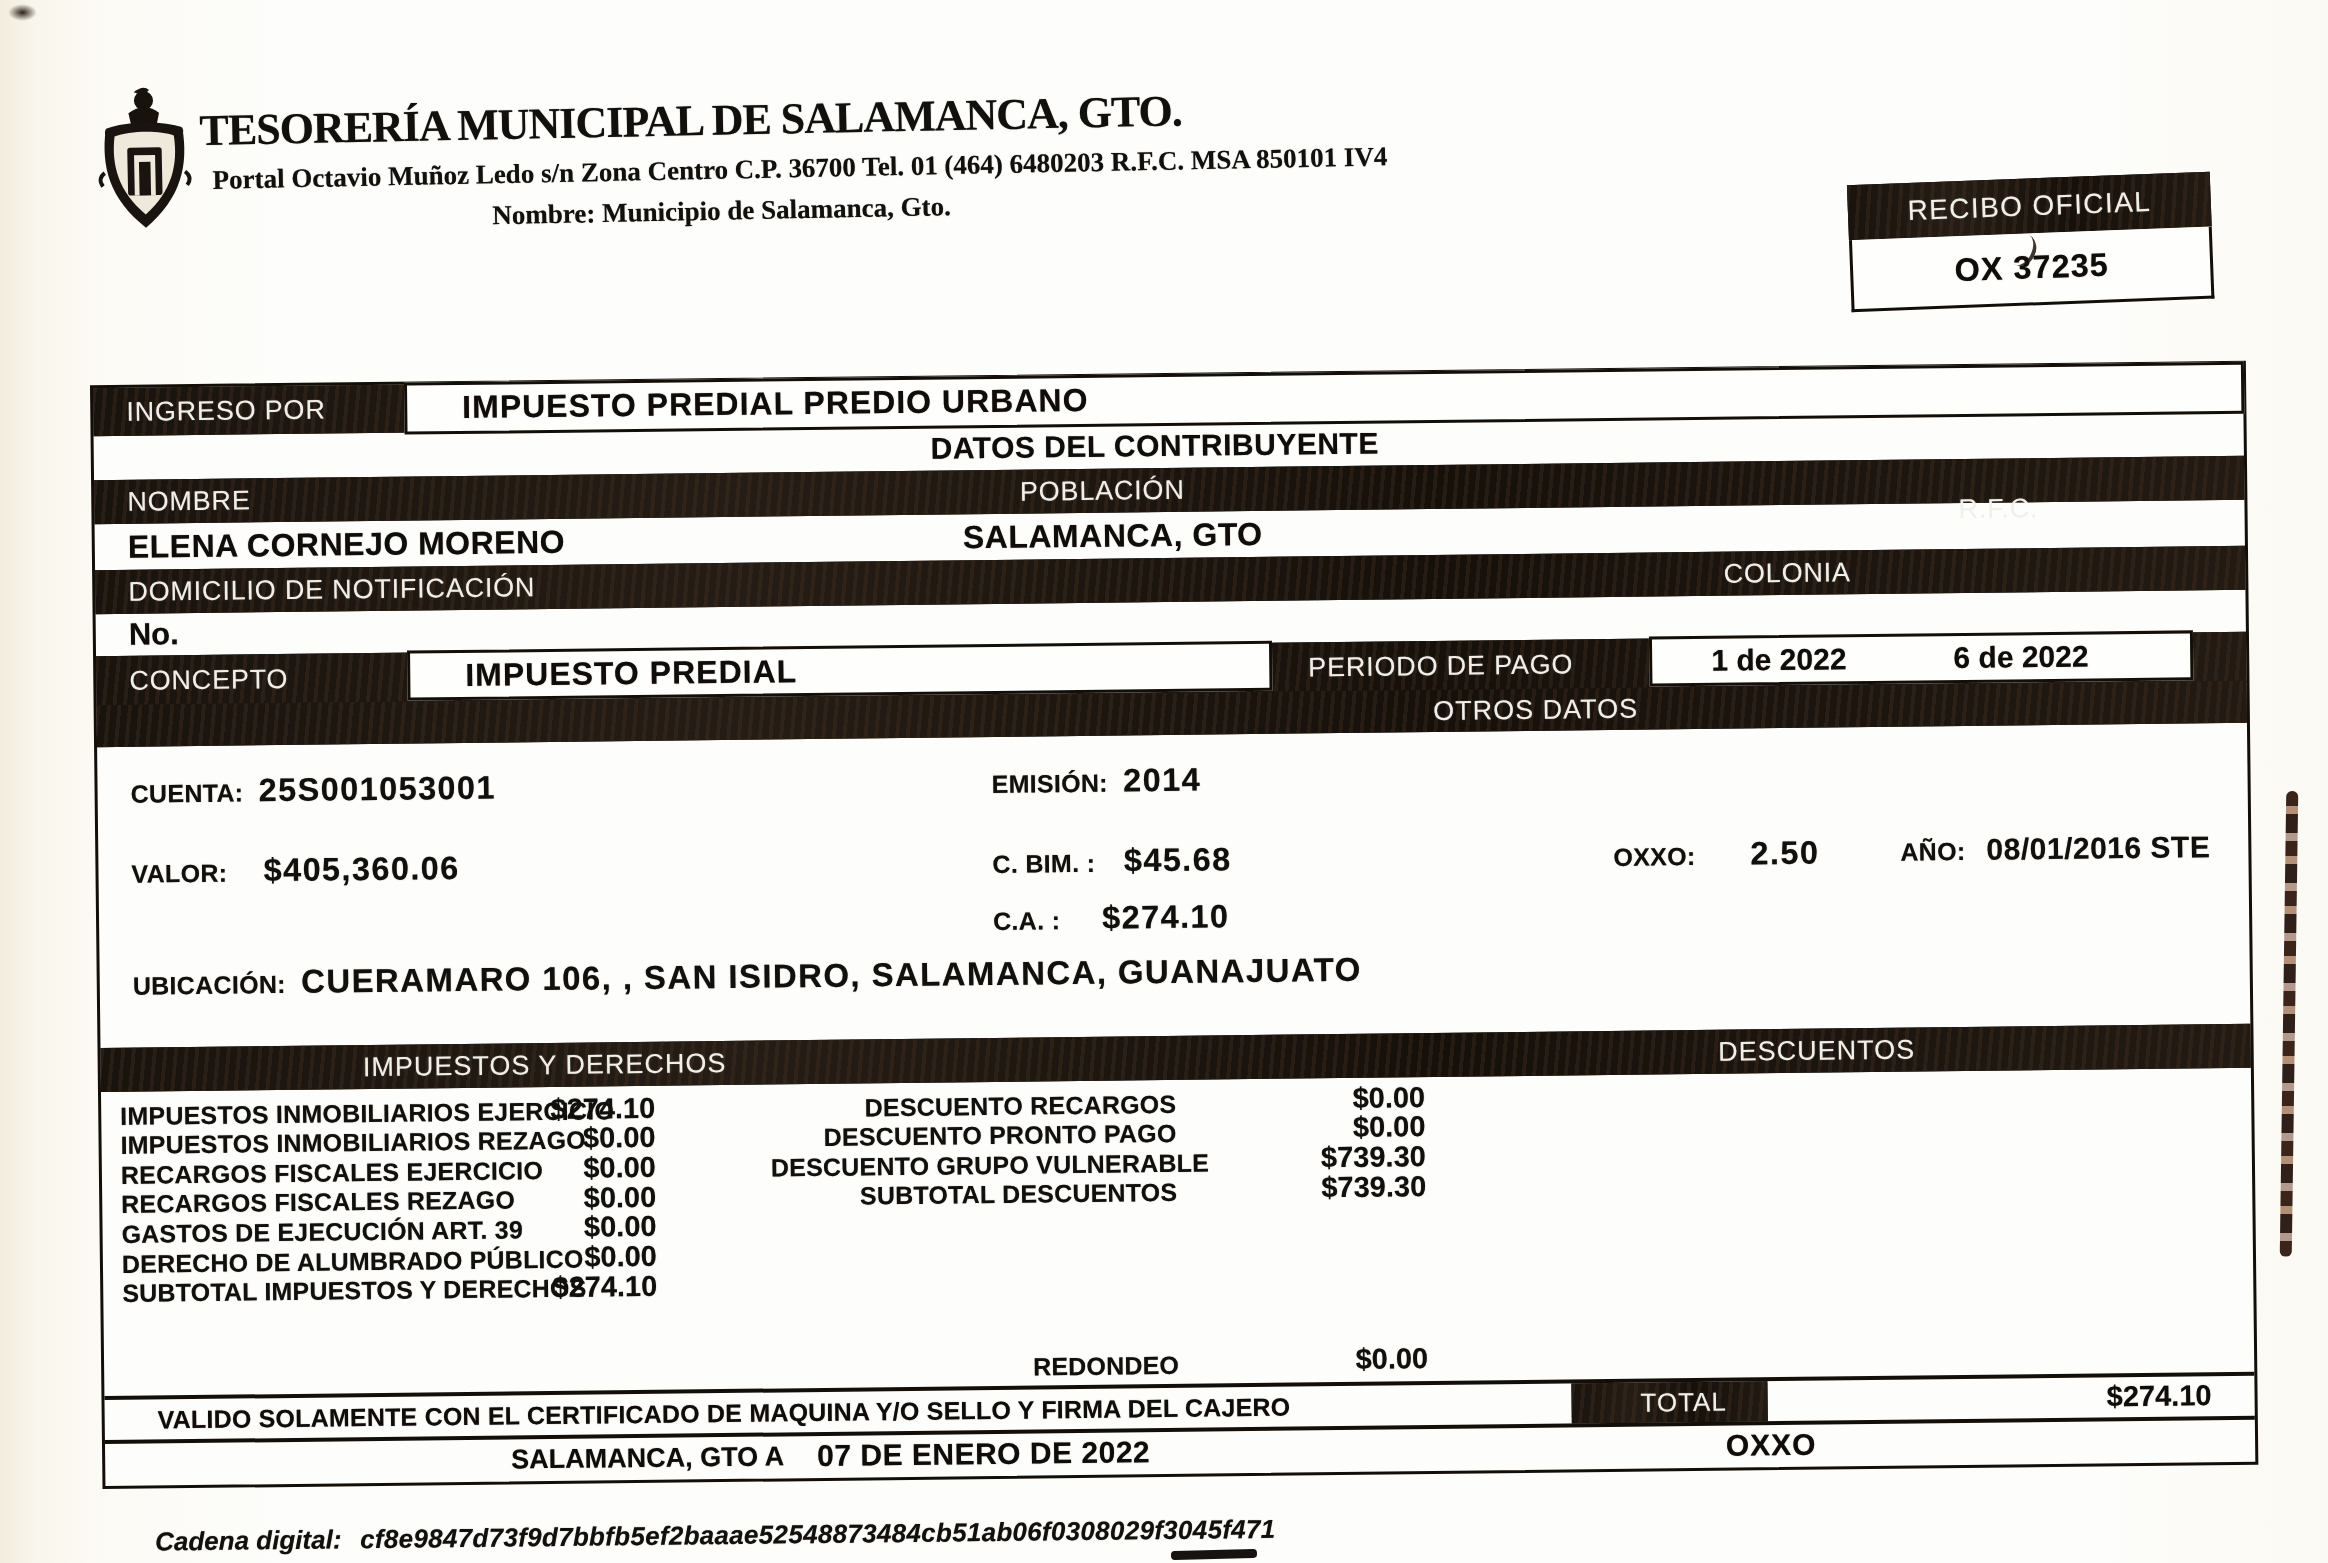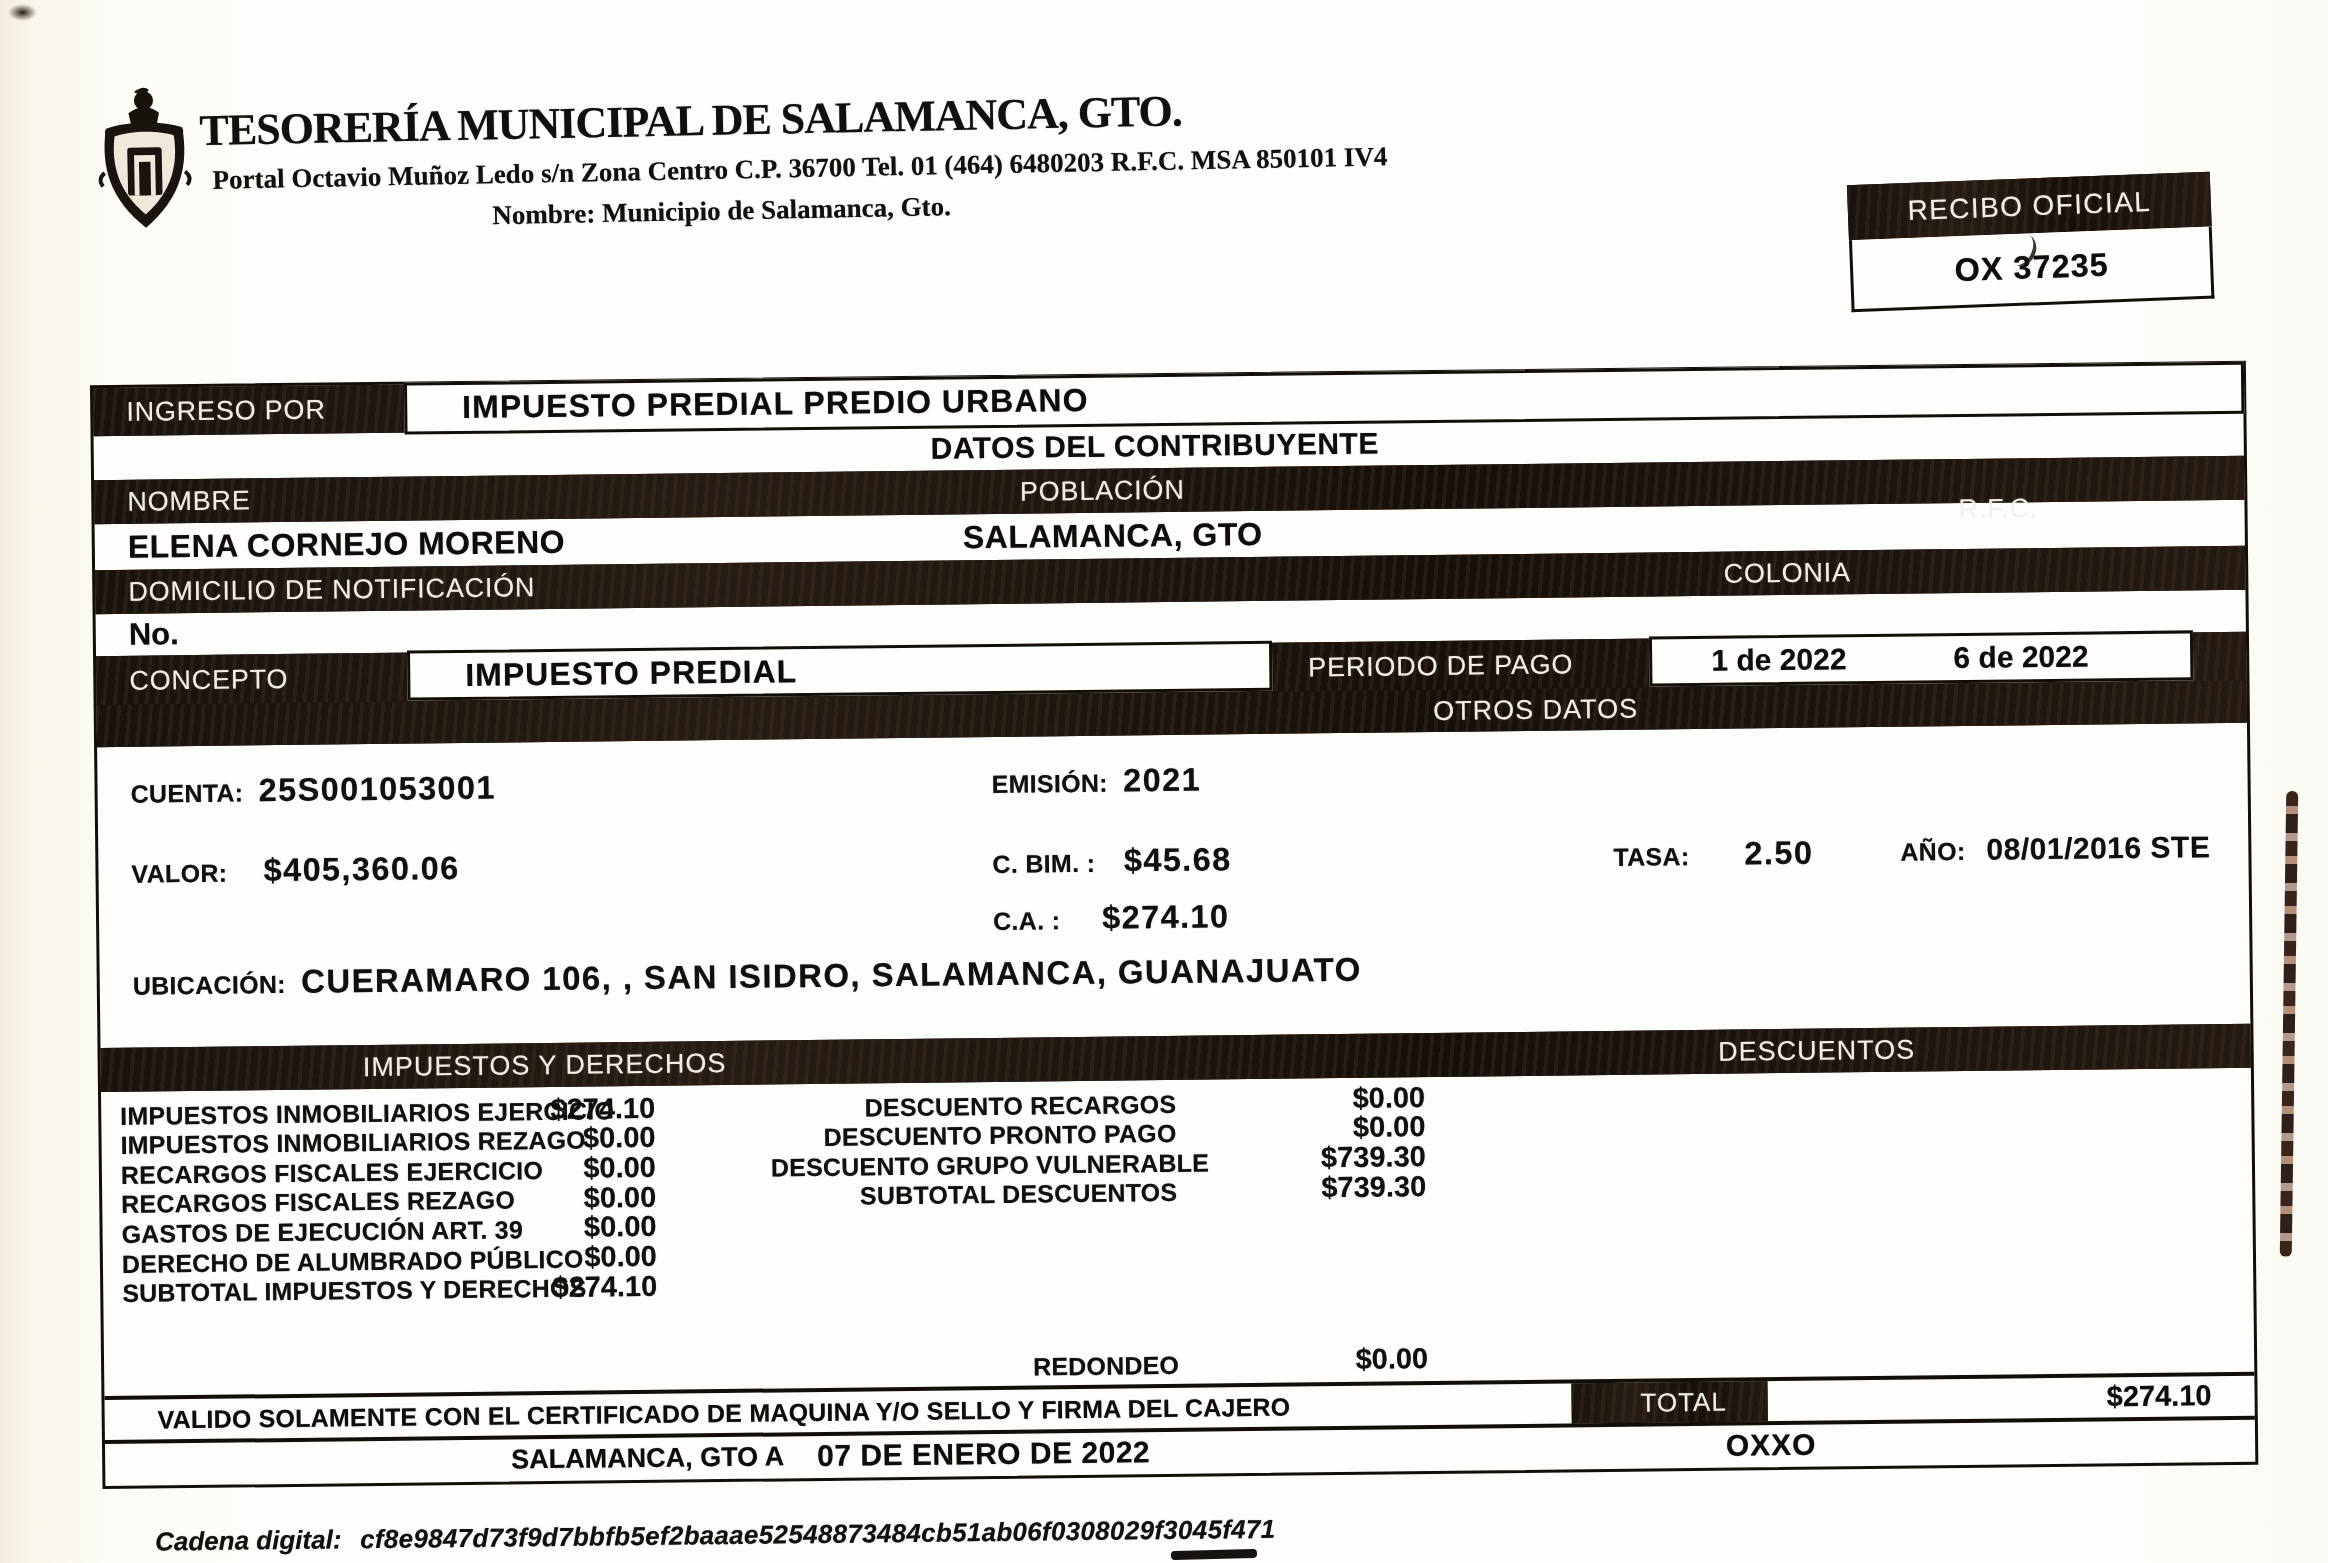--- a/index.html
+++ b/index.html
@@ -121,33 +121,33 @@
         <span class="abs blabel wink" style="left:1439px;transform:translateX(-50%);line-height:42px;letter-spacing:1px;">OTROS DATOS</span>
       </div>
 
       <div class="abs" style="left:0;top:359px;width:100%;height:300px;">
         <div class="abs field" style="left:33px;top:27px;">
           <span class="flabel ink">CUENTA:</span>
           <span class="fvalue ink">25S001053001</span>
         </div>
         <div class="abs field" style="left:894px;top:27px;">
           <span class="flabel ink">EMISIÓN:</span>
-          <span class="fvalue ink">2021</span>
+          <span class="fvalue ink">2014</span>
         </div>
 
         <div class="abs field" style="left:33px;top:107px;">
           <span class="flabel ink">VALOR:</span>
           <span class="fvalue ink" style="margin-left:21px;">$405,360.06</span>
         </div>
         <div class="abs field" style="left:894px;top:107px;">
           <span class="flabel ink">C. BIM. :</span>
           <span class="fvalue ink" style="margin-left:13.4px;">$45.68</span>
         </div>
         <div class="abs field" style="left:1515px;top:107px;gap:55px;">
-          <span class="flabel ink">TASA:</span>
+          <span class="flabel ink">OXXO:</span>
           <span class="fvalue ink">2.50</span>
         </div>
         <div class="abs field" style="left:1802px;top:107px;gap:21px;">
           <span class="flabel ink">AÑO:</span>
           <span class="fvalue ink" style="font-size:30px;letter-spacing:0.5px;">08/01/2016 STE</span>
         </div>
 
         <div class="abs field" style="left:894px;top:164px;gap:42px;">
           <span class="flabel ink">C.A. :</span>
           <span class="fvalue ink">$274.10</span>

